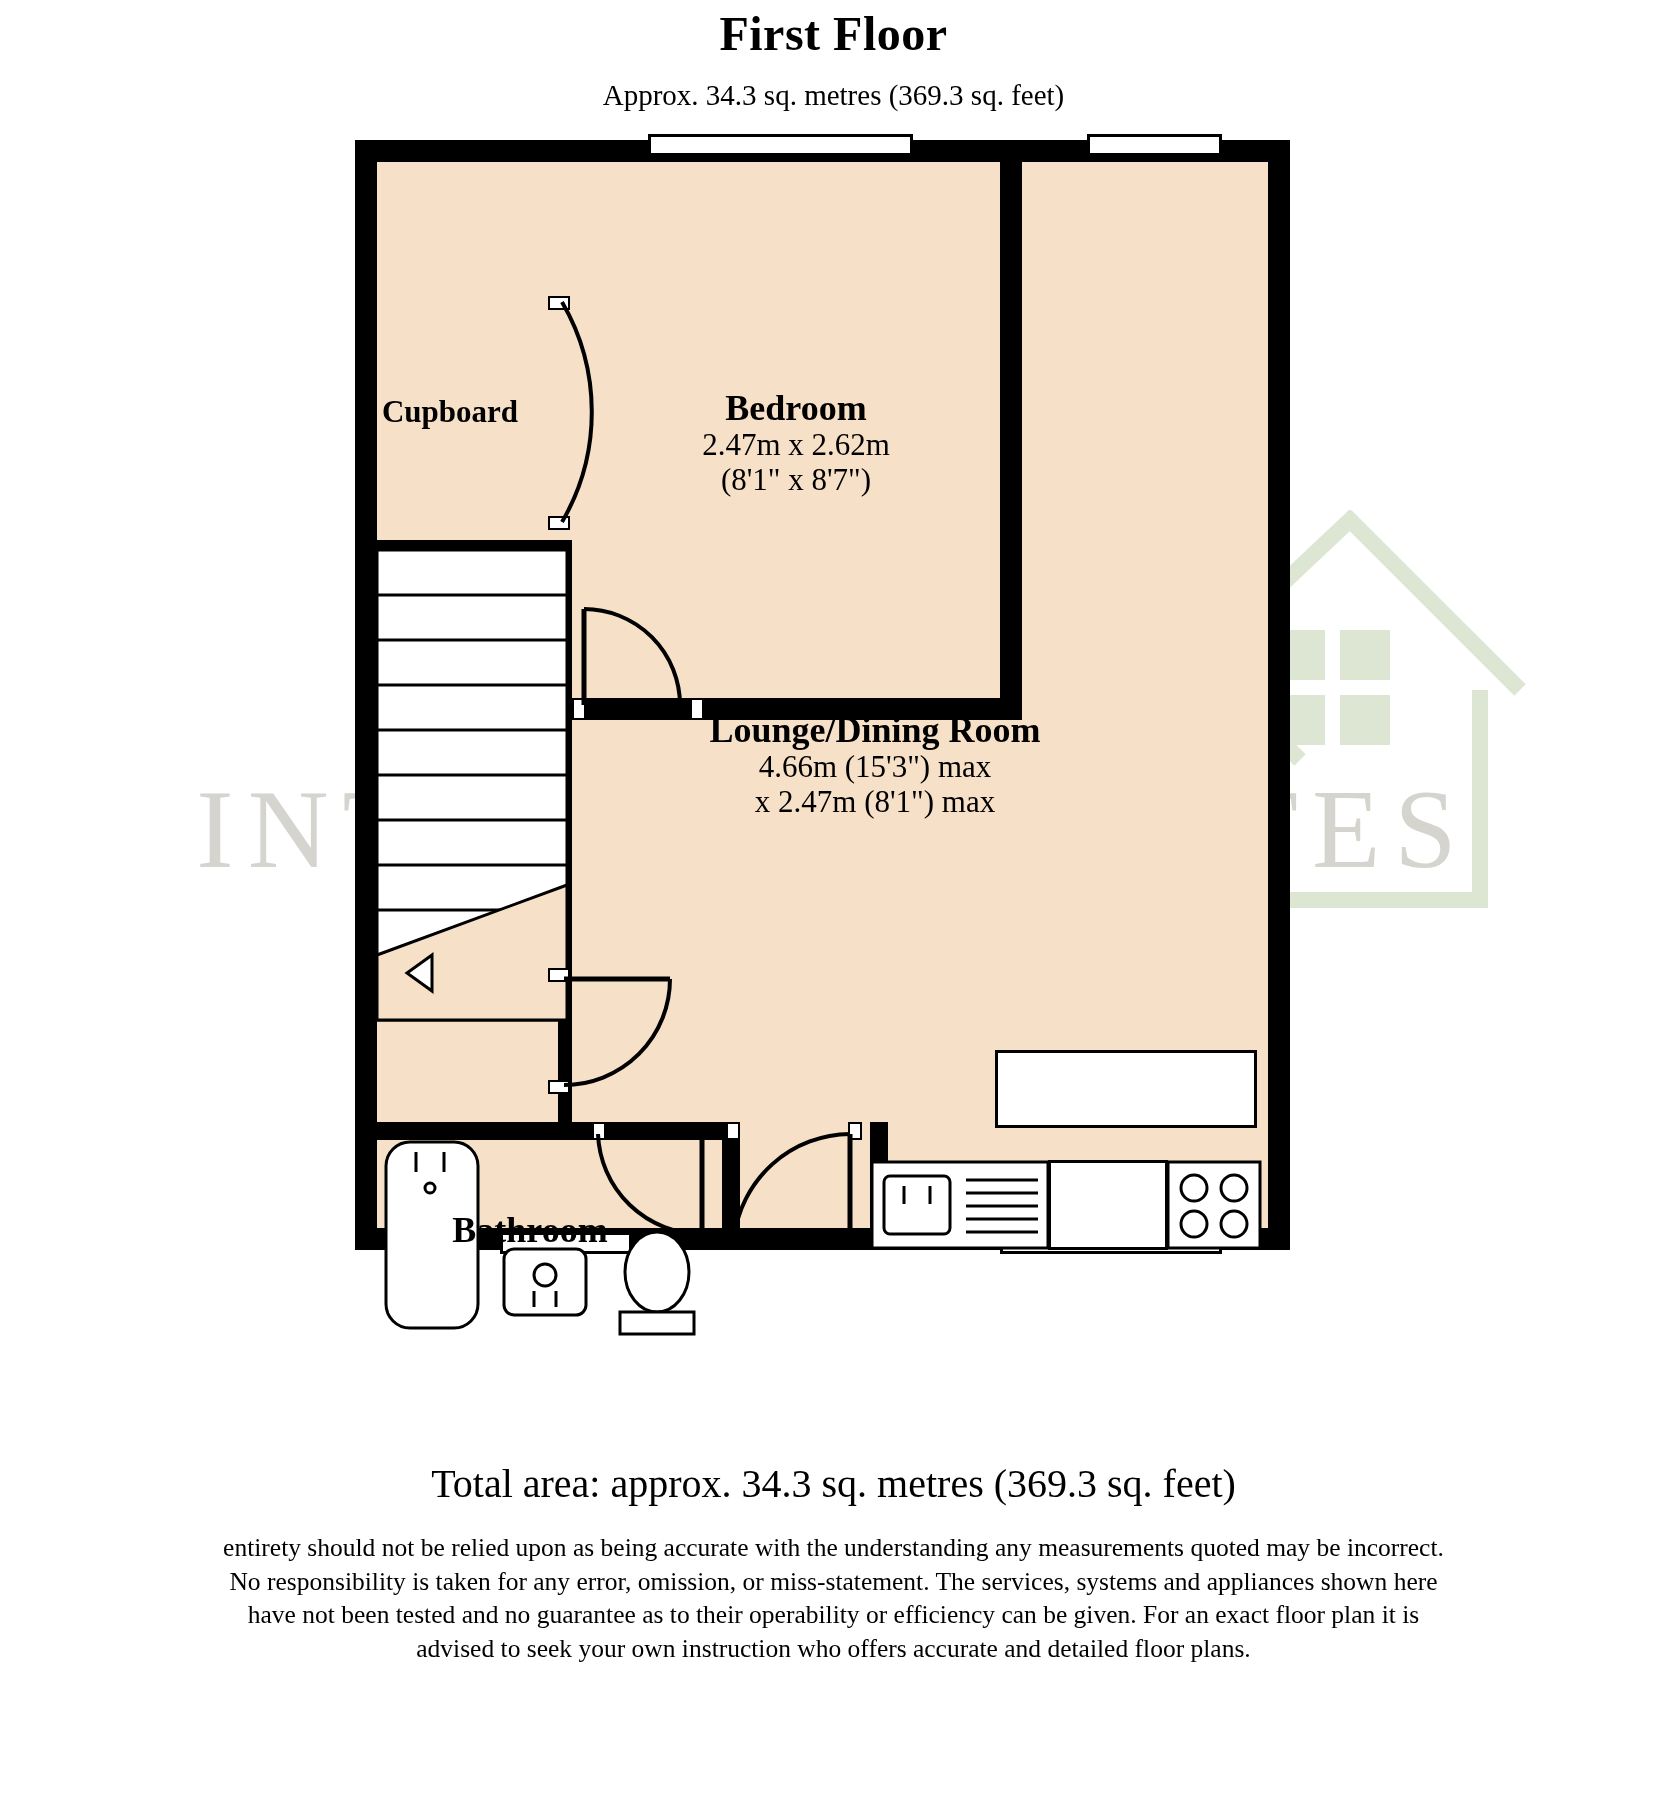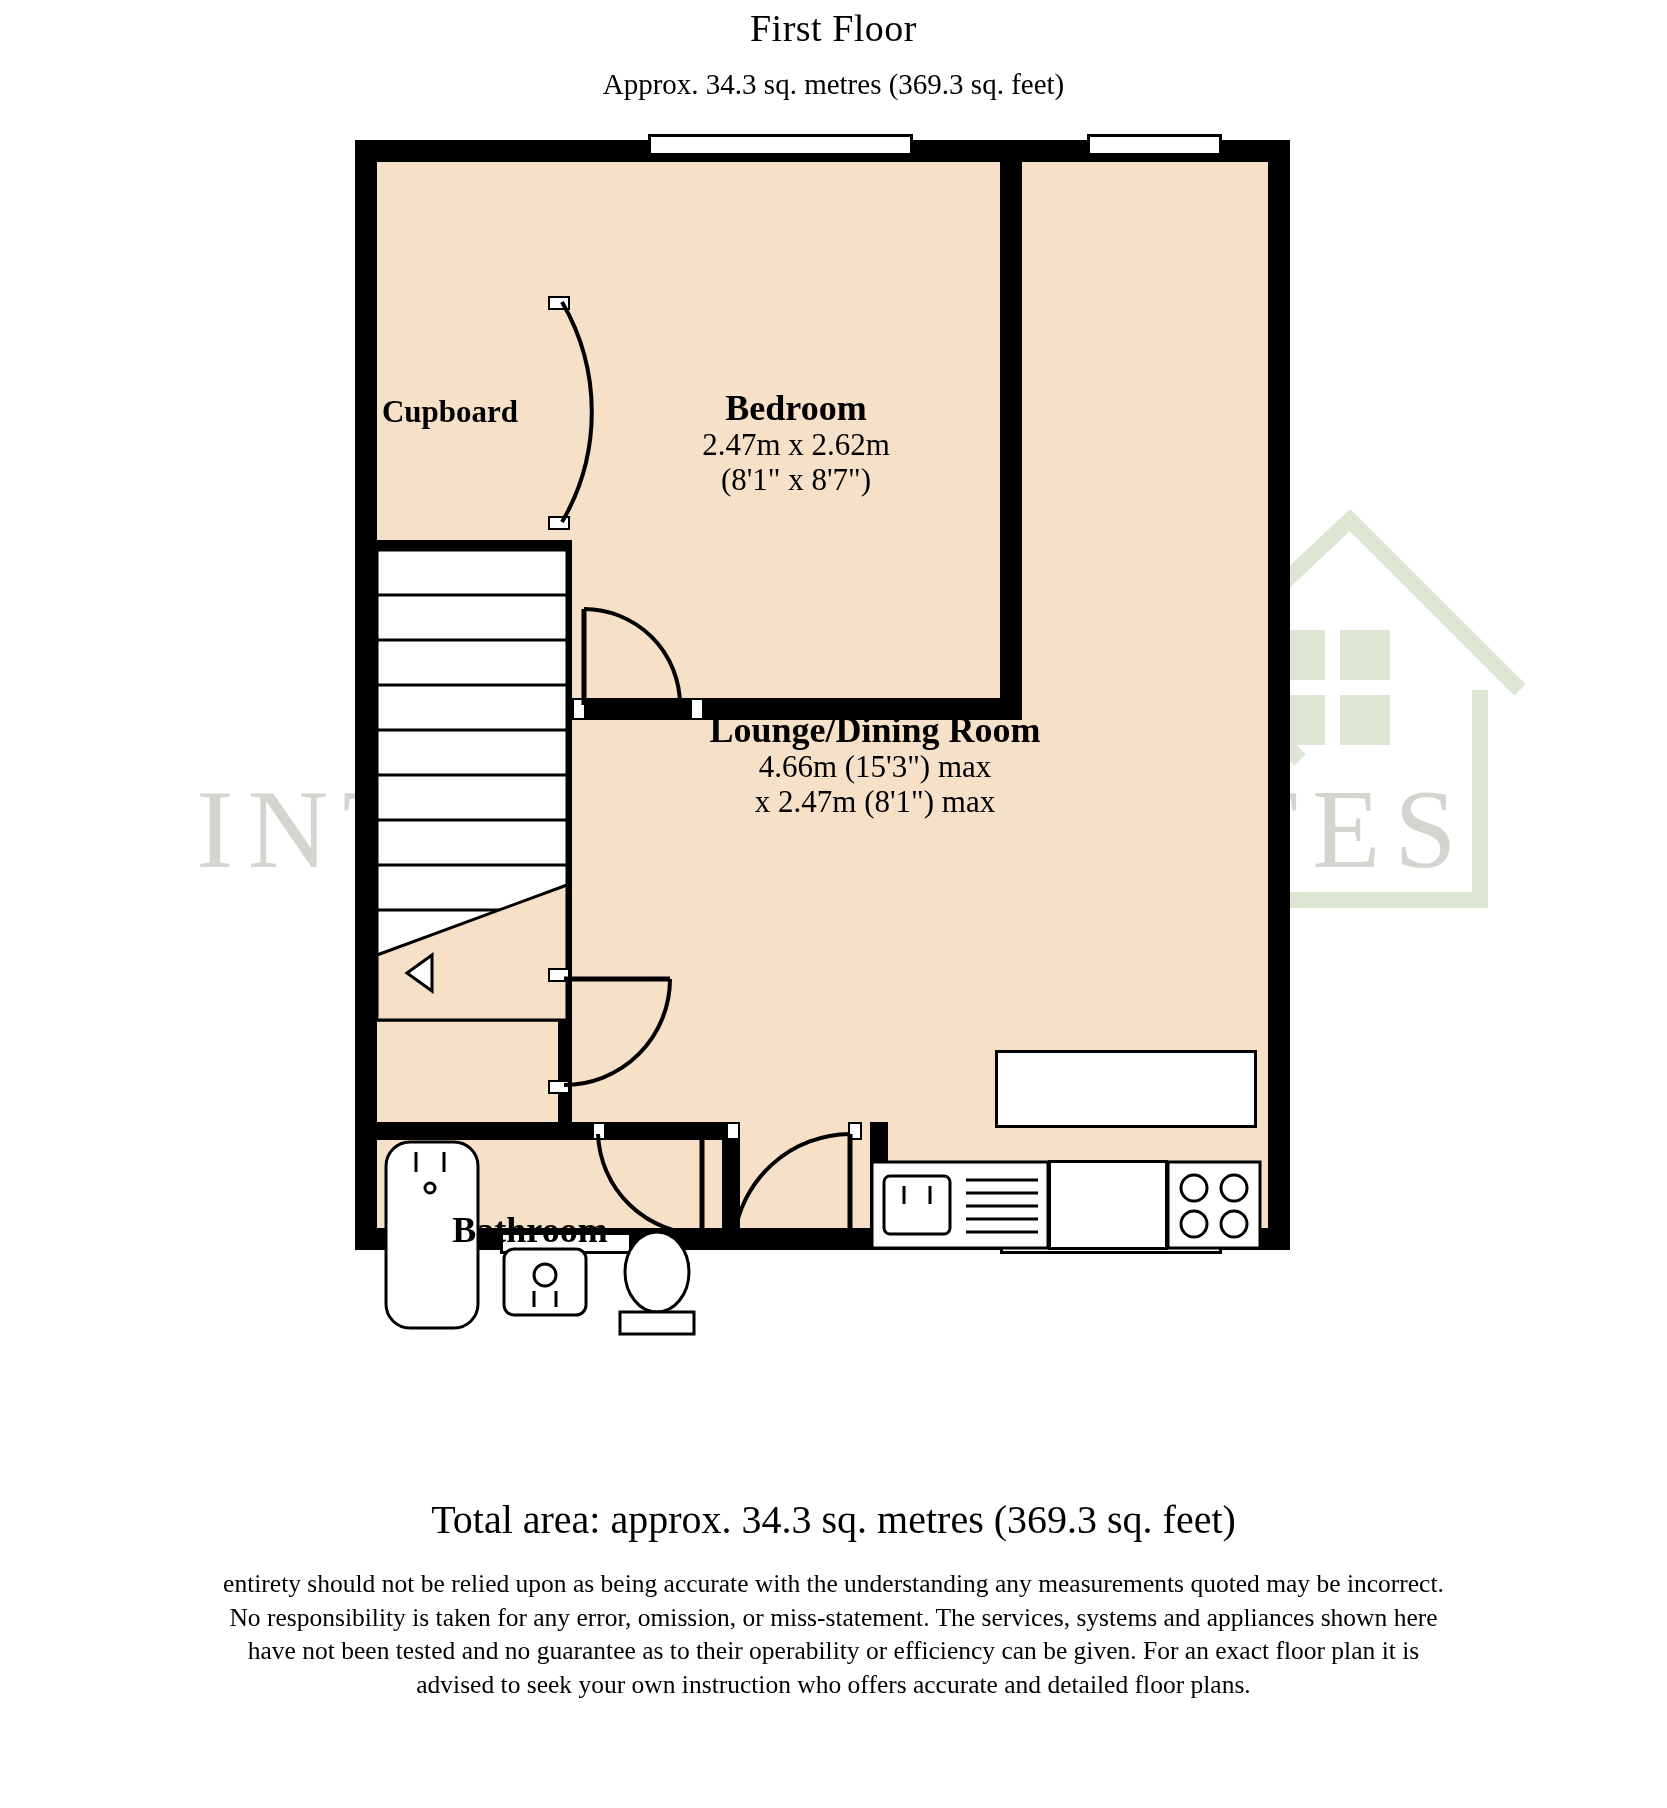--- a/index.html
+++ b/index.html
@@ -18,22 +18,22 @@
 
   
   #header {
     position: absolute;
     top: 0;
     left: 0;
     width: 1667px;
     text-align: center;
   }
   #floor-title {
-    font-size: 38px;
-    font-weight: normal;
+    font-size: 48px;
+    font-weight: bold;
     margin-top: 6px;
     letter-spacing: 0.5px;
   }
   #floor-subtitle {
     font-size: 29px;
     margin-top: 18px;
   }
 
   
   #plan {
@@ -122,21 +122,20 @@
     font-size: 31px;
   }
 
   
   #footer {
     position: absolute;
     left: 0;
     top: 1460px;
     width: 1667px;
     text-align: center;
-    margin-top: 36px;
   }
   #total-area {
     font-size: 40px;
     margin-bottom: 24px;
   }
   #disclaimer {
     font-size: 25.5px;
     line-height: 1.32;
     padding: 0 14px;
   }

